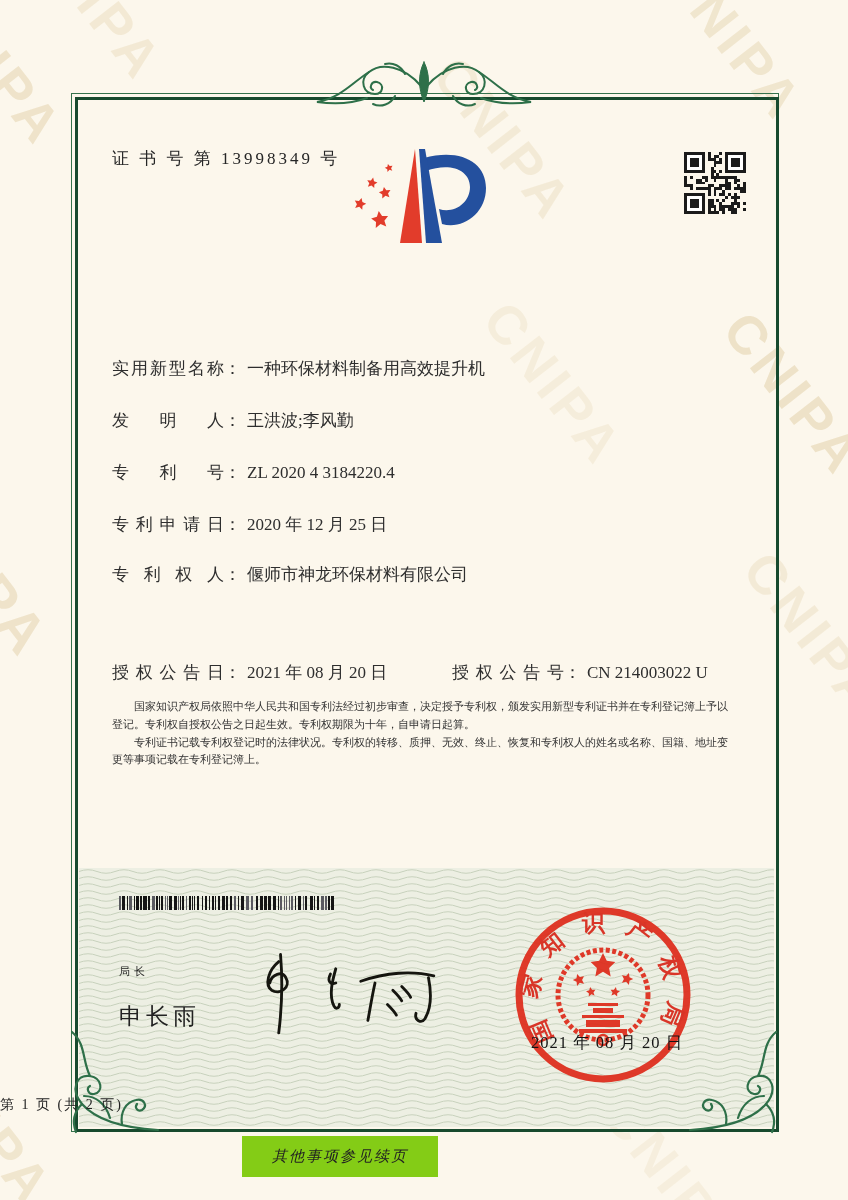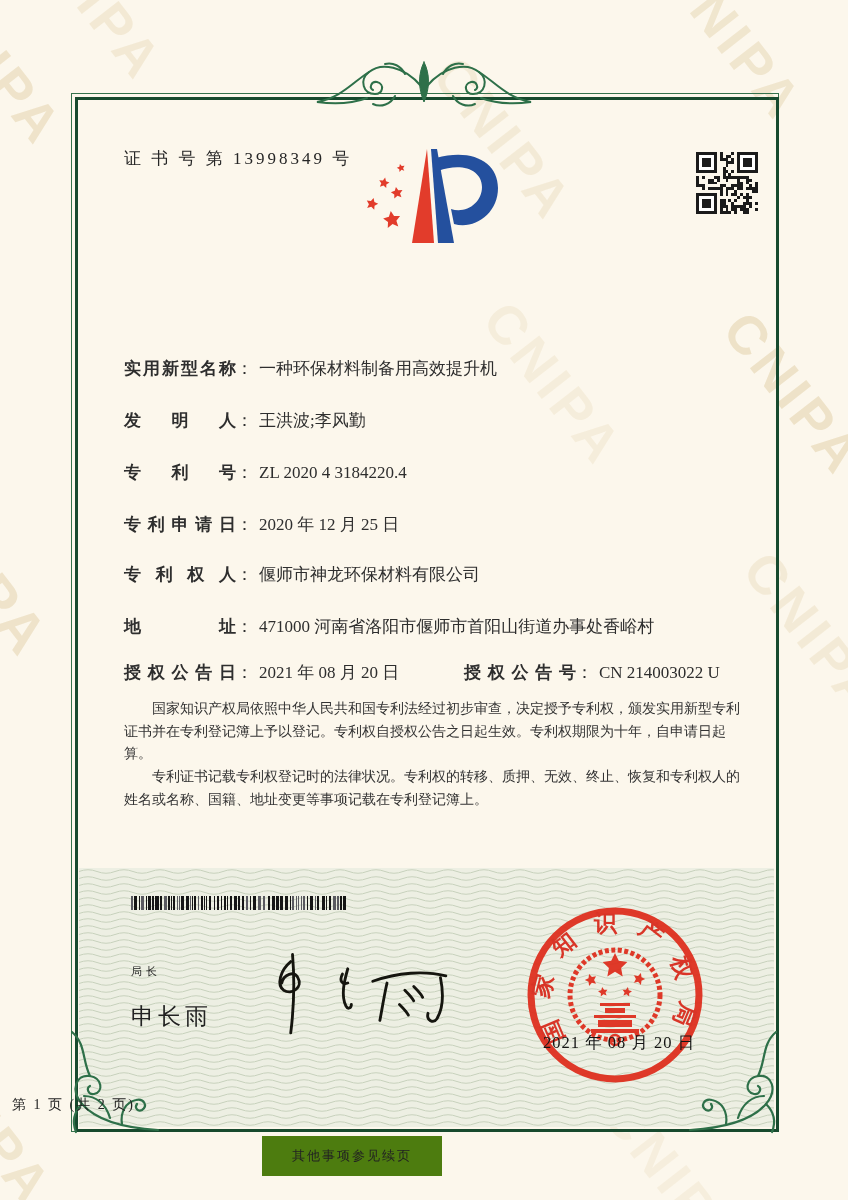--- a/index.html
+++ b/index.html
@@ -10,42 +10,42 @@
       color:#ecdfc2;transform:rotate(52deg);transform-origin:left top;white-space:nowrap;
       font-family:"Liberation Sans","DejaVu Sans",sans-serif;}
   
   .waves{position:absolute;left:79px;top:868px;z-index:2;}
   
   .border-outer{position:absolute;left:71px;top:93px;width:706px;height:1037px;
       border:1px solid #35724c;z-index:3;}
   .border-inner{position:absolute;left:75px;top:97px;width:698px;height:1029px;
       border:3px solid #174a2e;z-index:3;}
   .orn{position:absolute;z-index:4;}
-  .content{position:absolute;left:12px;top:0;width:680px;height:1200px;z-index:5;}
+  .content{position:absolute;left:0;top:0;width:680px;height:1200px;z-index:5;}
   .certno{position:absolute;left:112px;top:147px;font-size:17px;letter-spacing:3px;color:#262626;}
   .logo{position:absolute;left:352px;top:146px;}
   .qr{position:absolute;left:684px;top:152px;}
   .title{position:absolute;left:0;top:256px;width:848px;text-align:center;
          font-size:40px;font-weight:bold;letter-spacing:9px;color:#1c1c1c;}
   .frow{position:absolute;left:112px;width:640px;font-size:17px;color:#2e2e2e;}
-  .lbl{display:inline-block;width:112px;text-align:justify;text-align-last:justify;vertical-align:top;font-weight:bold;}
+  .lbl{display:inline-block;width:112px;text-align:justify;text-align-last:justify;vertical-align:top;}
   .colon{display:inline-block;}
   .fval{margin-left:6px;}
   .grp2{position:absolute;left:340px;top:0;white-space:nowrap;}
-  .paras{position:absolute;left:112px;top:698px;width:625px;font-size:14px;line-height:1.62;color:#333;}
+  .paras{position:absolute;left:112px;top:698px;width:625px;font-size:11px;line-height:1.62;color:#333;}
   .paras p{margin:0;text-indent:2em;}
   .barcode{position:absolute;left:119px;top:896px;}
   .sig-title{position:absolute;left:119px;top:964px;font-size:11px;letter-spacing:4px;color:#222;}
   .sig-name{position:absolute;left:119px;top:1001px;font-size:23px;letter-spacing:4px;color:#222;}
   .sig-hand{position:absolute;left:252px;top:948px;}
   .seal{position:absolute;left:511px;top:903px;}
   .seal-date{position:absolute;left:531px;top:1032px;font-size:16.5px;letter-spacing:1px;color:#141414;white-space:nowrap;}
   .pageno{position:absolute;left:0;top:1096px;width:848px;text-align:left;font-size:14px;letter-spacing:2px;color:#222;}
-  .note{position:absolute;left:50%;top:1136px;transform:translateX(-50%);background:#4d7c0f;
-        padding:11px 30px;font-size:13px;letter-spacing:2px;color:#222;}
+  .note{position:absolute;left:50%;top:1136px;transform:translateX(-50%);background:#84cc16;
+        padding:11px 30px;font-size:15px;letter-spacing:2px;color:#222;font-style:italic;}
 </style>
 </head>
 <body>
 
 <div class="page">
 
   <span class="wm" style="left:-40px;top:-30px;opacity:.8">CNIPA</span>
   <span class="wm" style="left:60px;top:-95px;opacity:.55">CNIPA</span>
   <span class="wm" style="left:470px;top:45px;opacity:.5">CNIPA</span>
   <span class="wm" style="left:700px;top:-55px;opacity:.7">CNIPA</span>
@@ -265,23 +265,20 @@
     </div>
     <div class="frow" style="top:461px">
       <span class="lbl">专利号</span><span class="colon">：</span><span class="fval">ZL 2020 4 3184220.4</span>
     </div>
     <div class="frow" style="top:513px">
       <span class="lbl">专利申请日</span><span class="colon">：</span><span class="fval">2020 年 12 月 25 日</span>
     </div>
     <div class="frow" style="top:563px">
       <span class="lbl">专利权人</span><span class="colon">：</span><span class="fval">偃师市神龙环保材料有限公司</span>
     </div>
-    <div class="frow" style="top:615px">
-      <span class="lbl">地址</span><span class="colon">：</span><span class="fval">471000 河南省洛阳市偃师市首阳山街道办事处香峪村</span>
-    </div>
     <div class="frow" style="top:661px">
       <span class="lbl">授权公告日</span><span class="colon">：</span><span class="fval">2021 年 08 月 20 日</span>
       <span class="grp2">
         <span class="lbl">授权公告号</span><span class="colon">：</span><span class="fval">CN 214003022 U</span>
       </span>
     </div>
 
     <div class="paras">
       <p>国家知识产权局依照中华人民共和国专利法经过初步审查，决定授予专利权，颁发实用新型专利证书并在专利登记簿上予以登记。专利权自授权公告之日起生效。专利权期限为十年，自申请日起算。</p>
       <p>专利证书记载专利权登记时的法律状况。专利权的转移、质押、无效、终止、恢复和专利权人的姓名或名称、国籍、地址变更等事项记载在专利登记簿上。</p>

